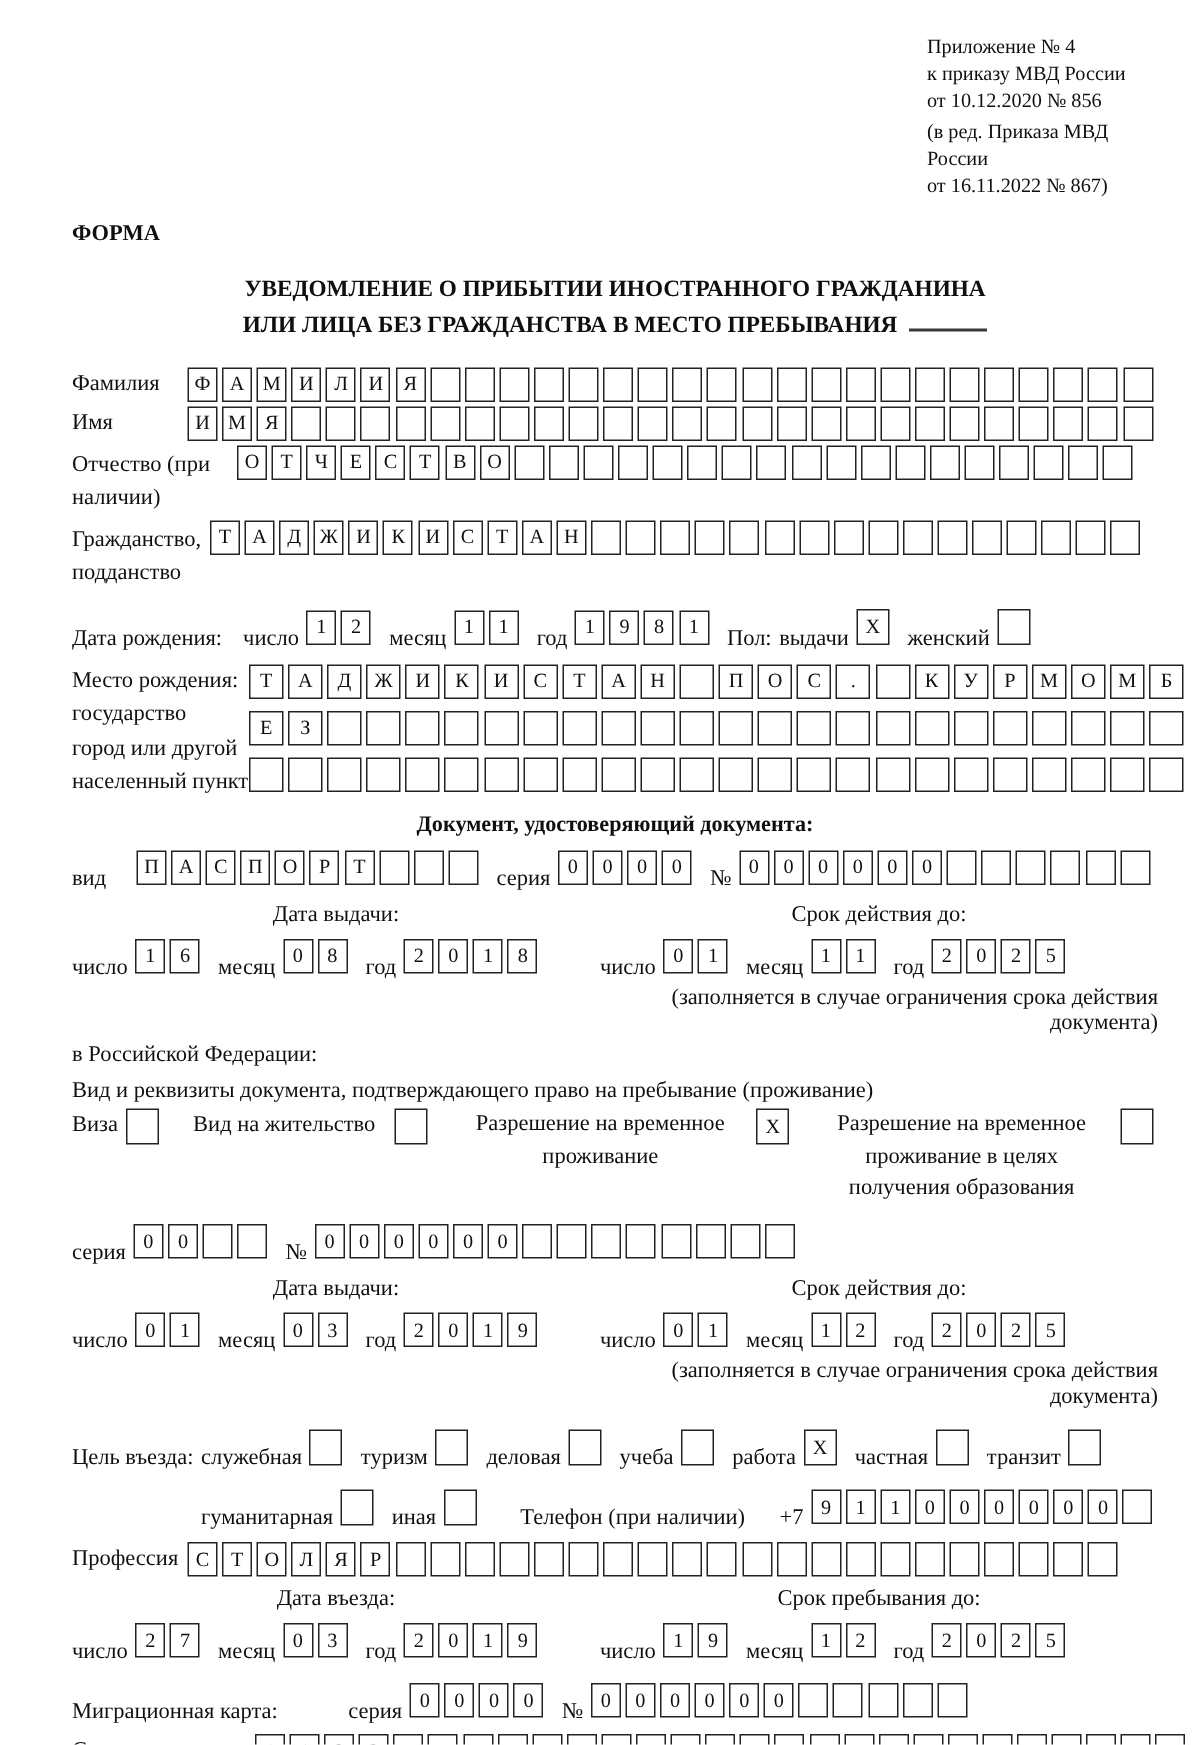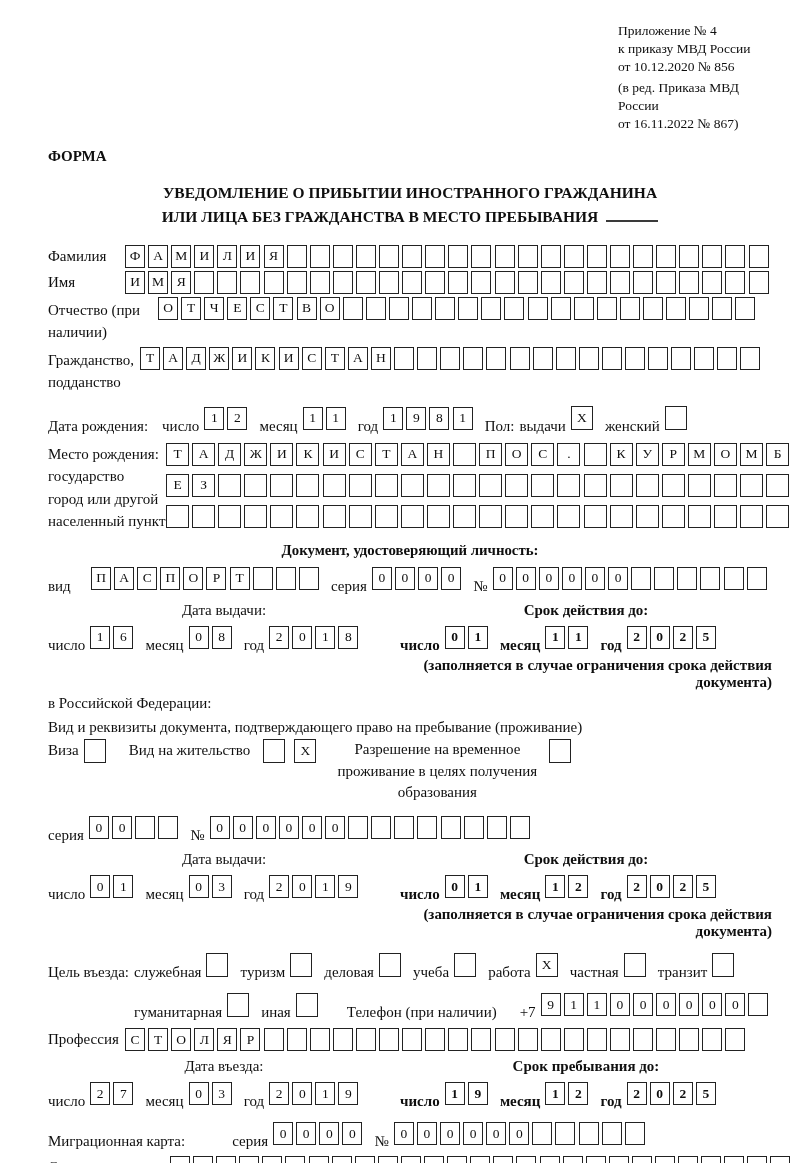--- a/index.html
+++ b/index.html
@@ -20,21 +20,21 @@
         margin-right:3.1px;display:flex;align-items:center;justify-content:center;
         font-size:13.5px;background:#fff;}
   .wide .cell{width:23px;}
   .cb .cell{width:22px;height:24px;}
   .lbl{flex:none;margin-right:5px;margin-top:16px;}
   .g{margin-left:9px;}
   .stack>.cells{margin-bottom:8px;}
   .doc-head{font-weight:bold;text-align:center;margin-top:6px;font-size:14.8px;}
   .datepair{display:flex;margin-top:7px;}
   .dp-left{width:352px;}
-  .dp-right{flex:1;font-weight:bold;}
+  .dp-right{flex:1;}
   .dp-head{text-align:center;margin-bottom:2px;}
   .daterow{display:flex;align-items:center;}
   .dp-note{font-size:15px;margin-top:3px;text-align:right;}
   .plain{margin-top:7px;}
   .visa-row{display:flex;align-items:flex-start;margin-top:3px;}
   .multi{text-align:center;line-height:1.45;}
   .w77{width:77px;}  .w100{width:100px;} .w92{width:92px;}
   .lblcol{flex:none;line-height:1.5;}
 </style>
 </head>
@@ -303,21 +303,21 @@
           <span class="cell"></span>
           <span class="cell"></span>
           <span class="cell"></span>
           <span class="cell"></span>
           <span class="cell"></span>
           <span class="cell"></span>
         </div>
     </div>
   </div>
 
-  <div class="doc-head">Документ, удостоверяющий личность:</div>
+  <div class="doc-head">Документ, удостоверяющий документа:</div>
 
   <div class="row" style="margin-top:3px">
     <span class="lbl" style="width:38px">вид</span>
     <div class="cells">
         <span class="cell">П</span>
         <span class="cell">А</span>
         <span class="cell">С</span>
         <span class="cell">П</span>
         <span class="cell">О</span>
         <span class="cell">Р</span>
@@ -403,20 +403,21 @@
 
   <div class="visa-row">
     <span class="lbl" style="margin-top:3px">Виза</span>
     <div class="cells cb">
         <span class="cell"></span>
       </div>
     <span class="lbl" style="margin-left:20px;margin-top:3px">Вид на жительство</span>
     <div class="cells cb" style="margin-left:8px">
         <span class="cell"></span>
       </div>
+    <div class="multi" style="width:208px;margin-left:14px">Разрешение на временное проживание</div>
     <div class="cells cb" style="margin-left:6px">
         <span class="cell">X</span>
       </div>
     <div class="multi" style="width:212px;margin-left:12px">Разрешение на временное проживание в целях получения образования</div>
     <div class="cells cb" style="margin-left:6px">
         <span class="cell"></span>
       </div>
   </div>
 
   <div class="row" style="margin-top:7px">

